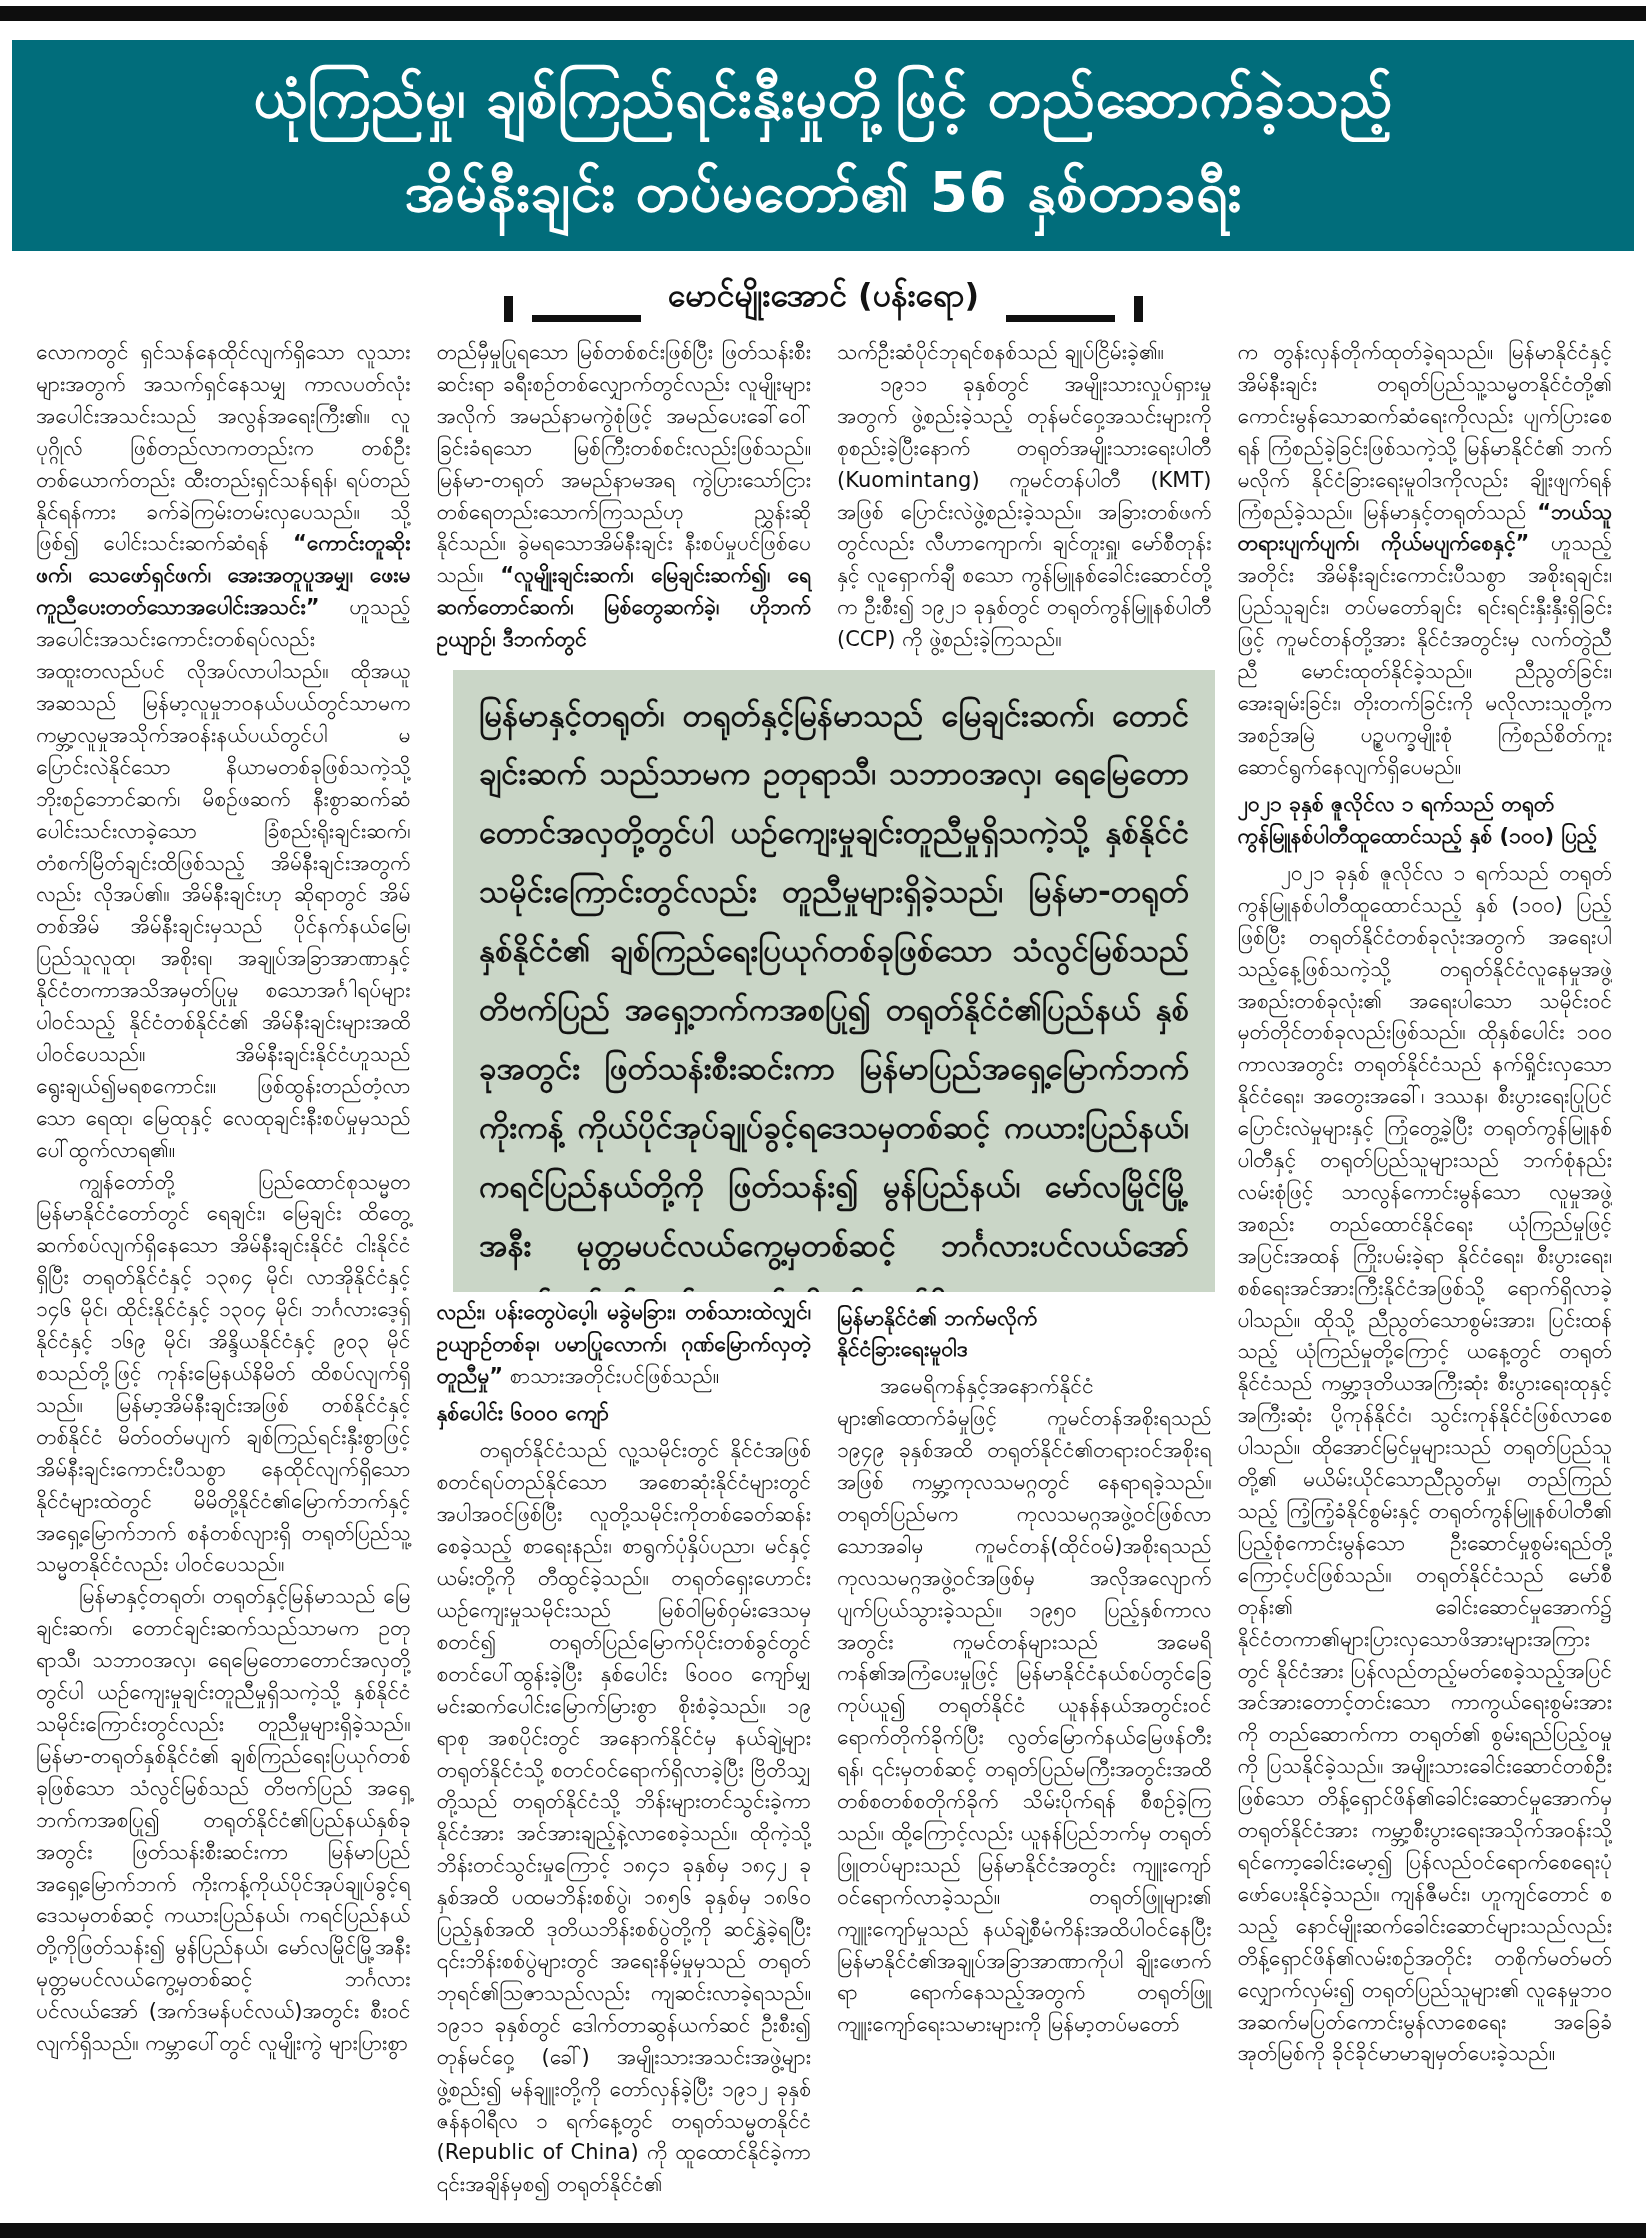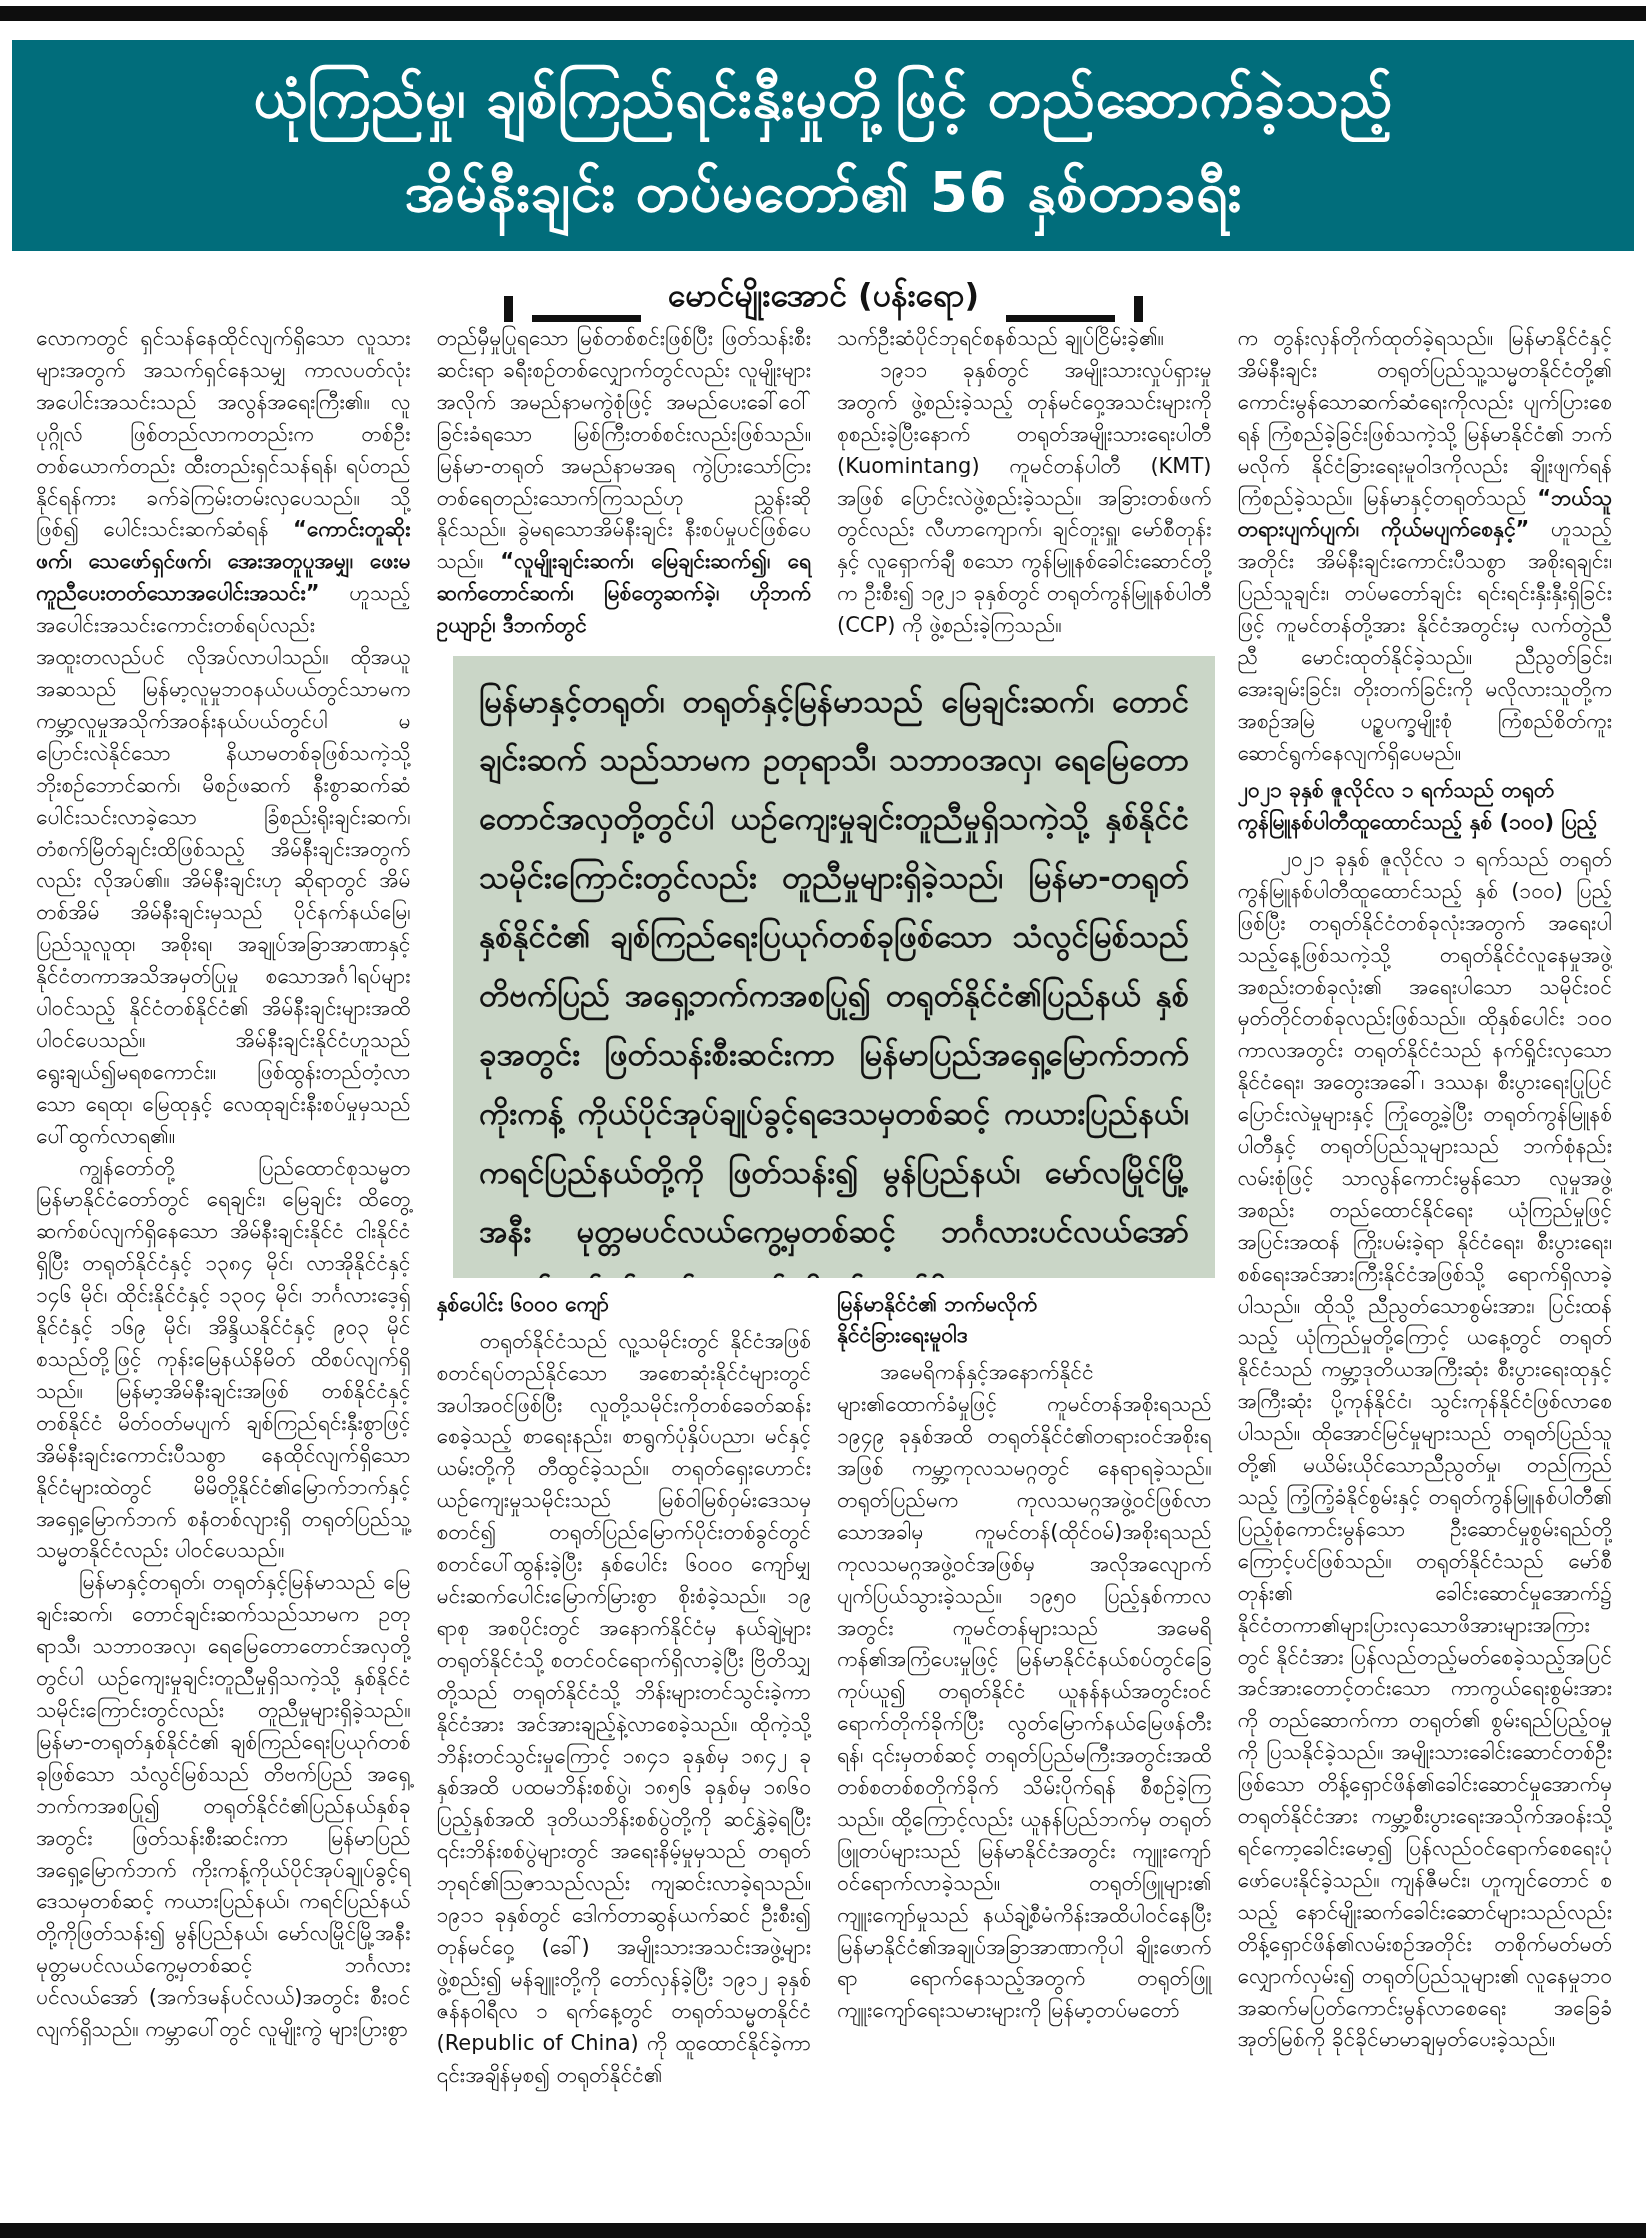--- a/index.html
+++ b/index.html
@@ -19,21 +19,21 @@
     font-size:55px;font-weight:bold;letter-spacing:0.6px;line-height:1.15;white-space:nowrap;
   }
   .byline-row{
     position:absolute;top:261px;left:0;width:1647px;height:61px;
     display:flex;align-items:flex-end;justify-content:center;gap:19px;
   }
   .byline-cap{width:9px;height:26px;background:#101010;}
   .byline-rule{width:109px;height:6.7px;background:#101010;}
   .byline-text{font-size:32px;font-weight:bold;white-space:nowrap;padding:0 7.8px;}
   .content{
-    position:absolute;top:323px;left:36px;width:1576px;height:1894px;
+    position:absolute;top:337px;left:36px;width:1576px;height:1894px;
     display:grid;grid-template-columns:repeat(4,1fr);column-gap:26px;
     font-size:21px;line-height:1.52;text-align:justify;overflow:hidden;
   }
   .col{min-width:0;}
   .col p{margin:0;}
   .col p.indent{text-indent:43px;}
   .subhead{
     font-weight:bold;text-align:left;text-indent:0;
     margin:5.6px 0 5.6px 0;white-space:pre-line;line-height:1.5;
   }
@@ -67,20 +67,21 @@
 
   <div class="col">
     <p><span>လောကတွင် ရှင်သန်နေထိုင်လျက်ရှိသော လူသားများအတွက် အသက်ရှင်နေသမျှ ကာလပတ်လုံး အပေါင်းအသင်းသည် အလွန်အရေးကြီး၏။ လူပုဂ္ဂိုလ် ဖြစ်တည်လာကတည်းက တစ်ဦးတစ်ယောက်တည်း ထီးတည်းရှင်သန်ရန်၊ ရပ်တည်နိုင်ရန်ကား ခက်ခဲကြမ်းတမ်းလှပေသည်။ သို့ဖြစ်၍ ပေါင်းသင်းဆက်ဆံရန် </span><span class="quote-bold">“ကောင်းတူဆိုးဖက်၊ သေဖော်ရှင်ဖက်၊ အေးအတူပူအမျှ၊ ဖေးမကူညီပေးတတ်သောအပေါင်းအသင်း”</span><span> ဟူသည့် အပေါင်းအသင်းကောင်းတစ်ရပ်လည်း အထူးတလည်ပင် လိုအပ်လာပါသည်။ ထိုအယူအဆသည် မြန်မာ့လူမှုဘဝနယ်ပယ်တွင်သာမက ကမ္ဘာ့လူမှုအသိုက်အဝန်းနယ်ပယ်တွင်ပါ မပြောင်းလဲနိုင်သော နိယာမတစ်ခုဖြစ်သကဲ့သို့ ဘိုးစဉ်ဘောင်ဆက်၊ မိစဉ်ဖဆက် နီးစွာဆက်ဆံပေါင်းသင်းလာခဲ့သော ခြံစည်းရိုးချင်းဆက်၊ တံစက်မြိတ်ချင်းထိဖြစ်သည့် အိမ်နီးချင်းအတွက်လည်း လိုအပ်၏။ အိမ်နီးချင်းဟု ဆိုရာတွင် အိမ်တစ်အိမ် အိမ်နီးချင်းမှသည် ပိုင်နက်နယ်မြေ၊ ပြည်သူလူထု၊ အစိုးရ၊ အချုပ်အခြာအာဏာနှင့် နိုင်ငံတကာအသိအမှတ်ပြုမှု စသောအင်္ဂါရပ်များပါဝင်သည့် နိုင်ငံတစ်နိုင်ငံ၏ အိမ်နီးချင်းများအထိ ပါဝင်ပေသည်။ အိမ်နီးချင်းနိုင်ငံဟူသည် ရွေးချယ်၍မရစကောင်း။ ဖြစ်ထွန်းတည်တံ့လာသော ရေထု၊ မြေထုနှင့် လေထုချင်းနီးစပ်မှုမှသည် ပေါ်ထွက်လာရ၏။</span></p>
     <p class="indent">ကျွန်တော်တို့ ပြည်ထောင်စုသမ္မတမြန်မာနိုင်ငံတော်တွင် ရေချင်း၊ မြေချင်း ထိတွေ့ဆက်စပ်လျက်ရှိနေသော အိမ်နီးချင်းနိုင်ငံ ငါးနိုင်ငံရှိပြီး တရုတ်နိုင်ငံနှင့် ၁၃၈၄ မိုင်၊ လာအိုနိုင်ငံနှင့် ၁၄၆ မိုင်၊ ထိုင်းနိုင်ငံနှင့် ၁၃၀၄ မိုင်၊ ဘင်္ဂလားဒေ့ရှ်နိုင်ငံနှင့် ၁၆၉ မိုင်၊ အိန္ဒိယနိုင်ငံနှင့် ၉၀၃ မိုင် စသည်တို့ဖြင့် ကုန်းမြေနယ်နိမိတ် ထိစပ်လျက်ရှိသည်။ မြန်မာ့အိမ်နီးချင်းအဖြစ် တစ်နိုင်ငံနှင့်တစ်နိုင်ငံ မိတ်ဝတ်မပျက် ချစ်ကြည်ရင်းနှီးစွာဖြင့် အိမ်နီးချင်းကောင်းပီသစွာ နေထိုင်လျက်ရှိသော နိုင်ငံများထဲတွင် မိမိတို့နိုင်ငံ၏မြောက်ဘက်နှင့် အရှေ့မြောက်ဘက် စနံတစ်လျားရှိ တရုတ်ပြည်သူ့သမ္မတနိုင်ငံလည်း ပါဝင်ပေသည်။</p>
     <p class="indent">မြန်မာနှင့်တရုတ်၊ တရုတ်နှင့်မြန်မာသည် မြေချင်းဆက်၊ တောင်ချင်းဆက်သည်သာမက ဥတုရာသီ၊ သဘာဝအလှ၊ ရေမြေတောတောင်အလှတို့တွင်ပါ ယဉ်ကျေးမှုချင်းတူညီမှုရှိသကဲ့သို့ နှစ်နိုင်ငံသမိုင်းကြောင်းတွင်လည်း တူညီမှုများရှိခဲ့သည်။ မြန်မာ-တရုတ်နှစ်နိုင်ငံ၏ ချစ်ကြည်ရေးပြယုဂ်တစ်ခုဖြစ်သော သံလွင်မြစ်သည် တိဗက်ပြည် အရှေ့ဘက်ကအစပြု၍ တရုတ်နိုင်ငံ၏ပြည်နယ်နှစ်ခုအတွင်း ဖြတ်သန်းစီးဆင်းကာ မြန်မာပြည်အရှေ့မြောက်ဘက် ကိုးကန့်ကိုယ်ပိုင်အုပ်ချုပ်ခွင့်ရဒေသမှတစ်ဆင့် ကယားပြည်နယ်၊ ကရင်ပြည်နယ်တို့ကိုဖြတ်သန်း၍ မွန်ပြည်နယ်၊ မော်လမြိုင်မြို့အနီး မုတ္တမပင်လယ်ကွေ့မှတစ်ဆင့် ဘင်္ဂလားပင်လယ်အော် (အက်ဒမန်ပင်လယ်)အတွင်း စီးဝင်လျက်ရှိသည်။ ကမ္ဘာပေါ်တွင် လူမျိုးကွဲ များပြားစွာ</p>
   </div>
 
   <div class="col">
     <p><span>တည်မှီမှုပြုရသော မြစ်တစ်စင်းဖြစ်ပြီး ဖြတ်သန်းစီးဆင်းရာ ခရီးစဉ်တစ်လျှောက်တွင်လည်း လူမျိုးများအလိုက် အမည်နာမကွဲစုံဖြင့် အမည်ပေးခေါ်ဝေါ်ခြင်းခံရသော မြစ်ကြီးတစ်စင်းလည်းဖြစ်သည်။ မြန်မာ-တရုတ် အမည်နာမအရ ကွဲပြားသော်ငြား တစ်ရေတည်းသောက်ကြသည်ဟု ညွှန်းဆိုနိုင်သည်။ ခွဲမရသောအိမ်နီးချင်း နီးစပ်မှုပင်ဖြစ်ပေသည်။ </span><span class="quote-bold">“လူမျိုးချင်းဆက်၊ မြေချင်းဆက်၍၊ ရေဆက်တောင်ဆက်၊ မြစ်တွေဆက်ခဲ့၊ ဟိုဘက်ဥယျာဉ်၊ ဒီဘက်တွင်</span></p>
     <div class="spacer"></div>
+    <p><span class="quote-bold">လည်း၊ ပန်းတွေပဲပေ့ါ၊ မခွဲမခြား၊ တစ်သားထဲလျှင်၊ ဥယျာဉ်တစ်ခု၊ ပမာပြုလောက်၊ ဂုဏ်မြောက်လှတဲ့ တူညီမှု”</span><span> စာသားအတိုင်းပင်ဖြစ်သည်။</span></p>
     <div class="subhead">နှစ်ပေါင်း ၆၀၀၀ ကျော်</div>
     <p class="indent">တရုတ်နိုင်ငံသည် လူ့သမိုင်းတွင် နိုင်ငံအဖြစ် စတင်ရပ်တည်နိုင်သော အစောဆုံးနိုင်ငံများတွင် အပါအဝင်ဖြစ်ပြီး လူတို့သမိုင်းကိုတစ်ခေတ်ဆန်းစေခဲ့သည့် စာရေးနည်း၊ စာရွက်ပုံနှိပ်ပညာ၊ မင်နှင့်ယမ်းတို့ကို တီထွင်ခဲ့သည်။ တရုတ်ရှေးဟောင်းယဉ်ကျေးမှုသမိုင်းသည် မြစ်ဝါမြစ်ဝှမ်းဒေသမှ စတင်၍ တရုတ်ပြည်မြောက်ပိုင်းတစ်ခွင်တွင် စတင်ပေါ်ထွန်းခဲ့ပြီး နှစ်ပေါင်း ၆၀၀၀ ကျော်မျှ မင်းဆက်ပေါင်းမြောက်မြားစွာ စိုးစံခဲ့သည်။ ၁၉ ရာစု အစပိုင်းတွင် အနောက်နိုင်ငံမှ နယ်ချဲ့များ တရုတ်နိုင်ငံသို့ စတင်ဝင်ရောက်ရှိလာခဲ့ပြီး ဗြိတိသျှတို့သည် တရုတ်နိုင်ငံသို့ ဘိန်းများတင်သွင်းခဲ့ကာ နိုင်ငံအား အင်အားချည့်နဲ့လာစေခဲ့သည်။ ထိုကဲ့သို့ ဘိန်းတင်သွင်းမှုကြောင့် ၁၈၄၁ ခုနှစ်မှ ၁၈၄၂ ခုနှစ်အထိ ပထမဘိန်းစစ်ပွဲ၊ ၁၈၅၆ ခုနှစ်မှ ၁၈၆၀ ပြည့်နှစ်အထိ ဒုတိယဘိန်းစစ်ပွဲတို့ကို ဆင်နွှဲခဲ့ရပြီး ၎င်းဘိန်းစစ်ပွဲများတွင် အရေးနိမ့်မှုမှသည် တရုတ်ဘုရင်၏သြဇာသည်လည်း ကျဆင်းလာခဲ့ရသည်။ ၁၉၁၁ ခုနှစ်တွင် ဒေါက်တာဆွန်ယက်ဆင် ဦးစီး၍ တုန်မင်ဝှေ့ (ခေါ်) အမျိုးသားအသင်းအဖွဲ့များဖွဲ့စည်း၍ မန်ချူးတို့ကို တော်လှန်ခဲ့ပြီး ၁၉၁၂ ခုနှစ် ဇန်နဝါရီလ ၁ ရက်နေ့တွင် တရုတ်သမ္မတနိုင်ငံ (Republic of China) ကို ထူထောင်နိုင်ခဲ့ကာ ၎င်းအချိန်မှစ၍ တရုတ်နိုင်ငံ၏</p>
   </div>
 
   <div class="col">
     <p>သက်ဦးဆံပိုင်ဘုရင်စနစ်သည် ချုပ်ငြိမ်းခဲ့၏။</p>
     <p class="indent">၁၉၁၁ ခုနှစ်တွင် အမျိုးသားလှုပ်ရှားမှုအတွက် ဖွဲ့စည်းခဲ့သည့် တုန်မင်ဝှေ့အသင်းများကို စုစည်းခဲ့ပြီးနောက် တရုတ်အမျိုးသားရေးပါတီ (Kuomintang) ကူမင်တန်ပါတီ (KMT) အဖြစ် ပြောင်းလဲဖွဲ့စည်းခဲ့သည်။ အခြားတစ်ဖက်တွင်လည်း လီဟာကျောက်၊ ချင်တူးရှူ၊ မော်စီတုန်းနှင့် လူရှောက်ချီ စသော ကွန်မြူနစ်ခေါင်းဆောင်တို့က ဦးစီး၍ ၁၉၂၁ ခုနှစ်တွင် တရုတ်ကွန်မြူနစ်ပါတီ (CCP) ကို ဖွဲ့စည်းခဲ့ကြသည်။</p>
     <div class="spacer"></div>
     <div class="subhead">မြန်မာနိုင်ငံ၏ ဘက်မလိုက်
 နိုင်ငံခြားရေးမူဝါဒ</div>

